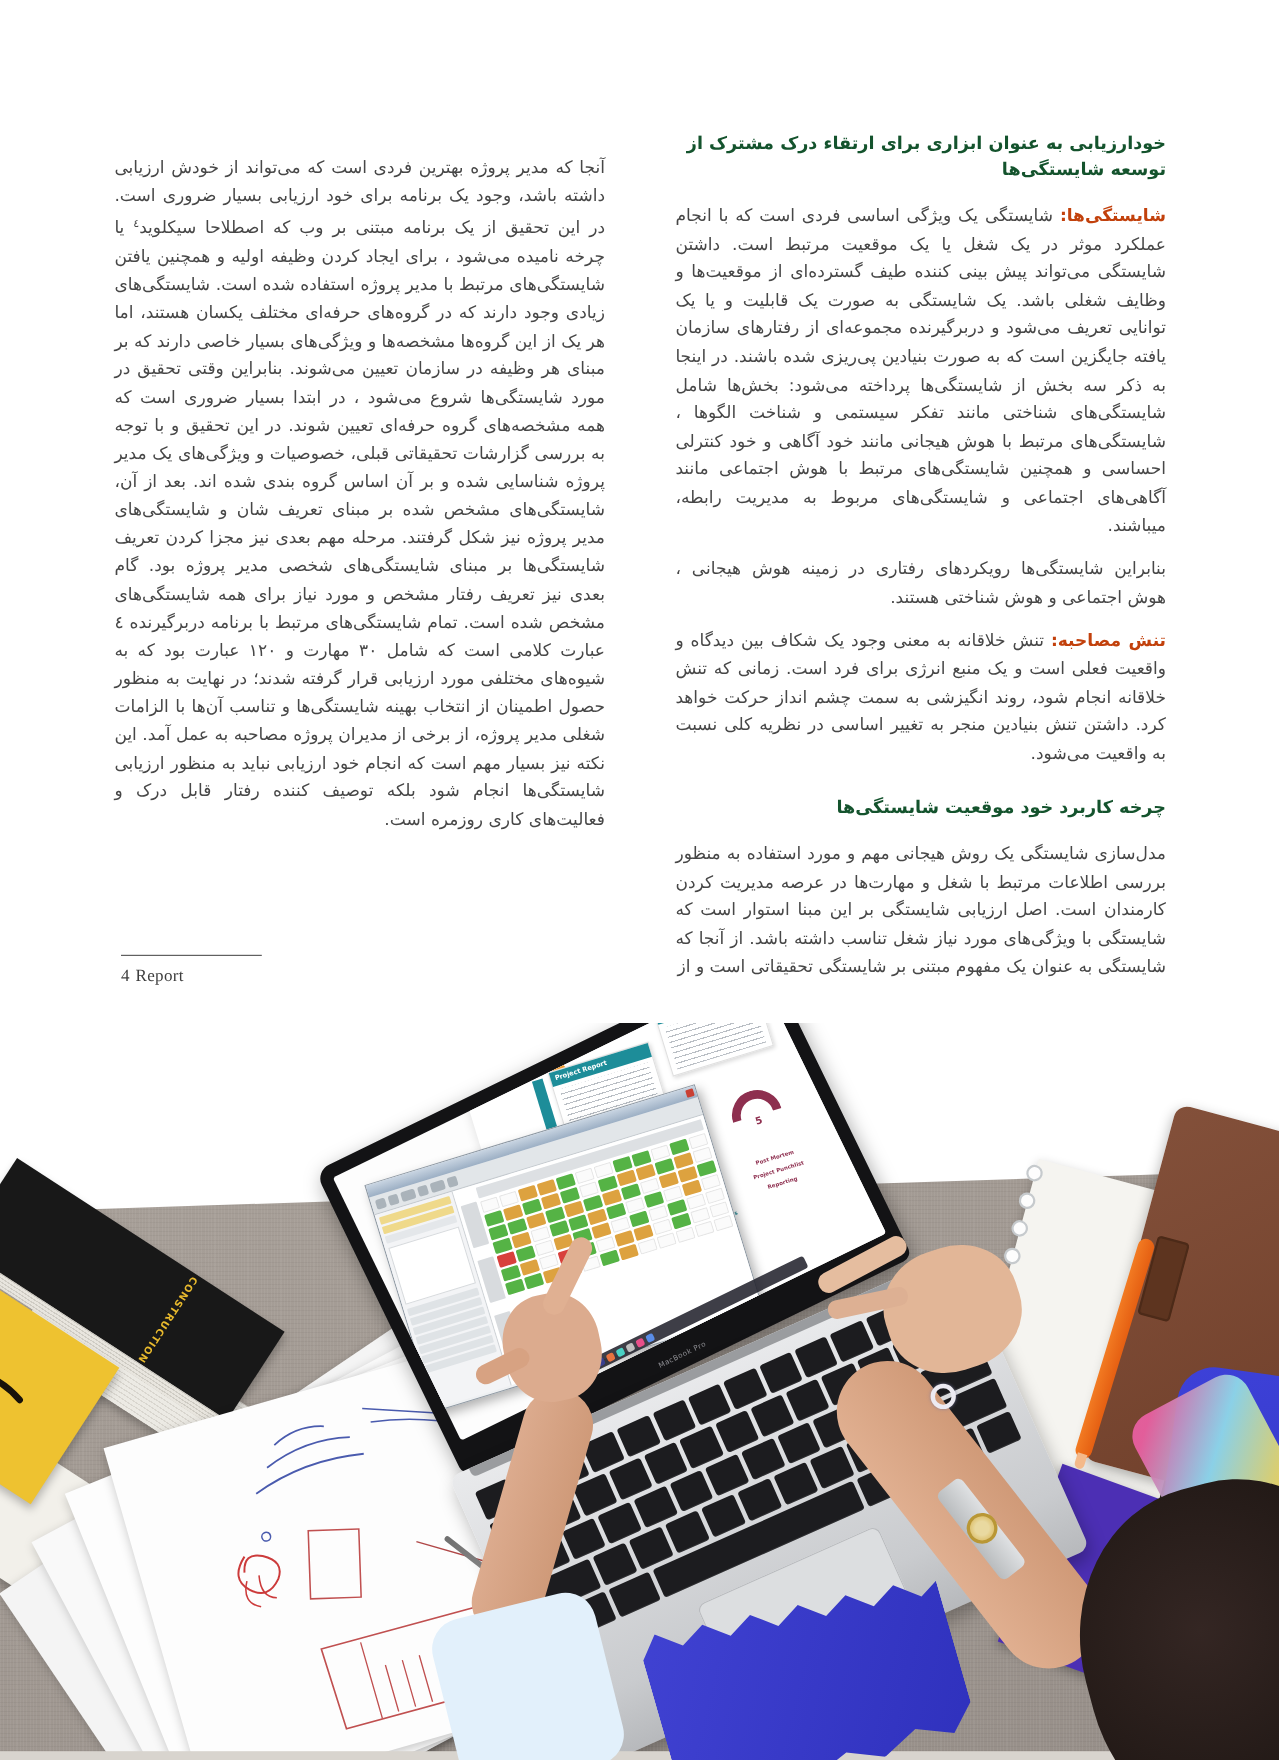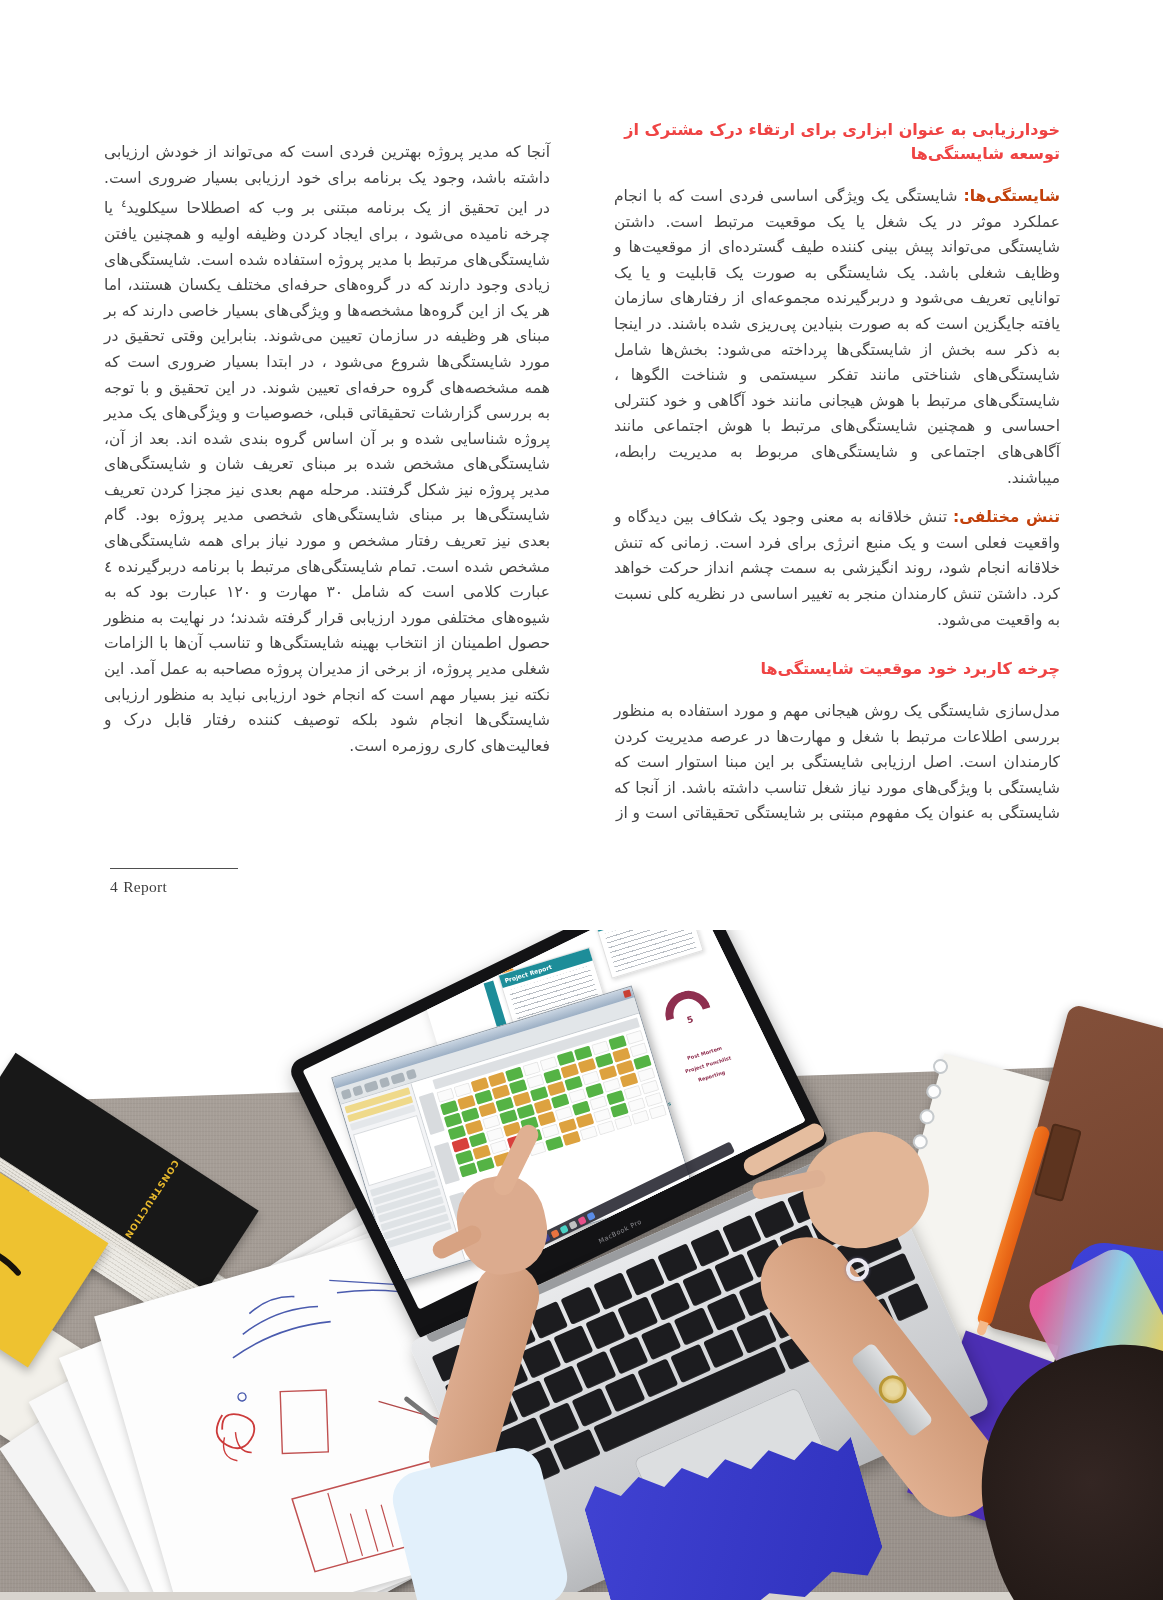--- a/index.html
+++ b/index.html
@@ -7,21 +7,21 @@
         font-family:"DejaVu Sans",sans-serif;}
 
   
   .text-wrap{position:absolute;left:104px;top:118px;width:956px;direction:rtl;
              display:flex;gap:64px;}
   .col{width:446px;}
   .col-left{padding-top:22px;}
   .col p{font-size:15.5px;line-height:25.6px;text-align:justify;color:#474747;
          margin:0 0 14px 0;}
   .col p b{color:#c2410c;}
-  h2.section{color:#ef4444;font-size:16px;font-weight:bold;margin:0 0 18px 0;
+  h2.section{color:#14532d;font-size:16px;font-weight:bold;margin:0 0 18px 0;
              line-height:24px;}
   h2.section-mid{margin-top:24px;}
   sup.fn{font-size:10px;vertical-align:super;}
 
   
   .footnote{position:absolute;left:110px;top:868px;direction:ltr;}
   .footnote .rule{width:128px;height:0;border-top:1.6px solid #4f4f4f;margin-bottom:8px;}
   .footnote .fn-text{font-family:"Liberation Serif","DejaVu Serif",serif;
                      font-size:15.5px;color:#3e3e3e;letter-spacing:.3px;}
 
@@ -219,21 +219,22 @@
 </head>
 <body>
 
 <div class="page">
 
   <div class="text-wrap">
 
     <div class="col col-right">
       <h2 class="section">خودارزیابی به عنوان ابزاری برای ارتقاء درک مشترک از توسعه شایستگی‌ها</h2>
       <p><b>شایستگی‌ها:</b><span> شایستگی یک ویژگی اساسی فردی است که با انجام عملکرد موثر در یک شغل یا یک موقعیت مرتبط است. داشتن شایستگی می‌تواند پیش بینی کننده طیف گسترده‌ای از موقعیت‌ها و وظایف شغلی باشد. یک شایستگی به صورت یک قابلیت و یا یک توانایی تعریف می‌شود و دربرگیرنده مجموعه‌ای از رفتارهای سازمان یافته جایگزین است که به صورت بنیادین پی‌ریزی شده باشند. در اینجا به ذکر سه بخش از شایستگی‌ها پرداخته می‌شود: بخش‌ها شامل شایستگی‌های شناختی مانند تفکر سیستمی و شناخت الگوها ، شایستگی‌های مرتبط با هوش هیجانی مانند خود آگاهی و خود کنترلی احساسی و همچنین شایستگی‌های مرتبط با هوش اجتماعی مانند آگاهی‌های اجتماعی و شایستگی‌های مربوط به مدیریت رابطه، میباشند.</span></p>
-      <p><b>تنش مختلفی:</b><span> تنش خلاقانه به معنی وجود یک شکاف بین دیدگاه و واقعیت فعلی است و یک منبع انرژی برای فرد است. زمانی که تنش خلاقانه انجام شود، روند انگیزشی به سمت چشم انداز حرکت خواهد کرد. داشتن تنش کارمندان منجر به تغییر اساسی در نظریه کلی نسبت به واقعیت می‌شود.</span></p>
+      <p>بنابراین شایستگی‌ها رویکردهای رفتاری در زمینه هوش هیجانی ، هوش اجتماعی و هوش شناختی هستند.</p>
+      <p><b>تنش مصاحبه:</b><span> تنش خلاقانه به معنی وجود یک شکاف بین دیدگاه و واقعیت فعلی است و یک منبع انرژی برای فرد است. زمانی که تنش خلاقانه انجام شود، روند انگیزشی به سمت چشم انداز حرکت خواهد کرد. داشتن تنش بنیادین منجر به تغییر اساسی در نظریه کلی نسبت به واقعیت می‌شود.</span></p>
       <h2 class="section section-mid">چرخه کاربرد خود موقعیت شایستگی‌ها</h2>
       <p>مدل‌سازی شایستگی یک روش هیجانی مهم و مورد استفاده به منظور بررسی اطلاعات مرتبط با شغل و مهارت‌ها در عرصه مدیریت کردن کارمندان است. اصل ارزیابی شایستگی بر این مبنا استوار است که شایستگی با ویژگی‌های مورد نیاز شغل تناسب داشته باشد. از آنجا که شایستگی به عنوان یک مفهوم مبتنی بر شایستگی تحقیقاتی است و از</p>
     </div>
 
     <div class="col col-left">
       <p><span>آنجا که مدیر پروژه بهترین فردی است که می‌تواند از خودش ارزیابی داشته باشد، وجود یک برنامه برای خود ارزیابی بسیار ضروری است. در این تحقیق از یک برنامه مبتنی بر وب که اصطلاحا سیکلوید</span><sup class="fn">٤</sup><span> یا چرخه نامیده می‌شود ، برای ایجاد کردن وظیفه اولیه و همچنین یافتن شایستگی‌های مرتبط با مدیر پروژه استفاده شده است. شایستگی‌های زیادی وجود دارند که در گروه‌های حرفه‌ای مختلف یکسان هستند، اما هر یک از این گروه‌ها مشخصه‌ها و ویژگی‌های بسیار خاصی دارند که بر مبنای هر وظیفه در سازمان تعیین می‌شوند. بنابراین وقتی تحقیق در مورد شایستگی‌ها شروع می‌شود ، در ابتدا بسیار ضروری است که همه مشخصه‌های گروه حرفه‌ای تعیین شوند. در این تحقیق و با توجه به بررسی گزارشات تحقیقاتی قبلی، خصوصیات و ویژگی‌های یک مدیر پروژه شناسایی شده و بر آن اساس گروه بندی شده اند. بعد از آن، شایستگی‌های مشخص شده بر مبنای تعریف شان و شایستگی‌های مدیر پروژه نیز شکل گرفتند. مرحله مهم بعدی نیز مجزا کردن تعریف شایستگی‌ها بر مبنای شایستگی‌های شخصی مدیر پروژه بود. گام بعدی نیز تعریف رفتار مشخص و مورد نیاز برای همه شایستگی‌های مشخص شده است. تمام شایستگی‌های مرتبط با برنامه دربرگیرنده ٤ عبارت کلامی است که شامل ۳۰ مهارت و ۱۲۰ عبارت بود که به شیوه‌های مختلفی مورد ارزیابی قرار گرفته شدند؛ در نهایت به منظور حصول اطمینان از انتخاب بهینه شایستگی‌ها و تناسب آن‌ها با الزامات شغلی مدیر پروژه، از برخی از مدیران پروژه مصاحبه به عمل آمد. این نکته نیز بسیار مهم است که انجام خود ارزیابی نباید به منظور ارزیابی شایستگی‌ها انجام شود بلکه توصیف کننده رفتار قابل درک و فعالیت‌های کاری روزمره است.</span></p>
     </div>
   </div>
 
   <div class="footnote">

